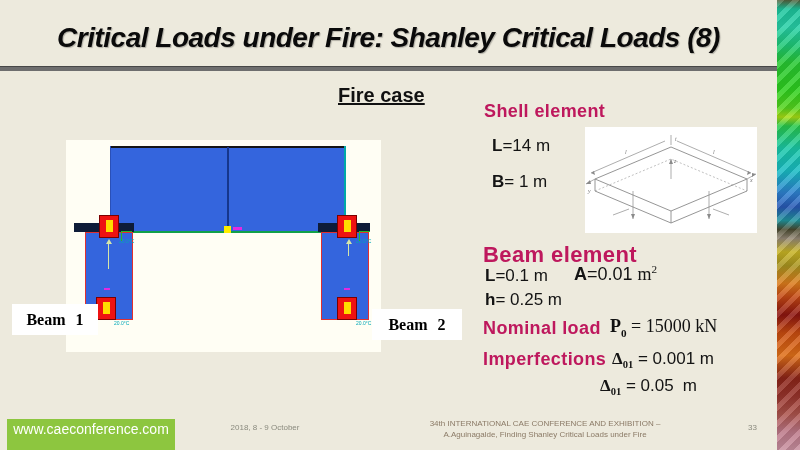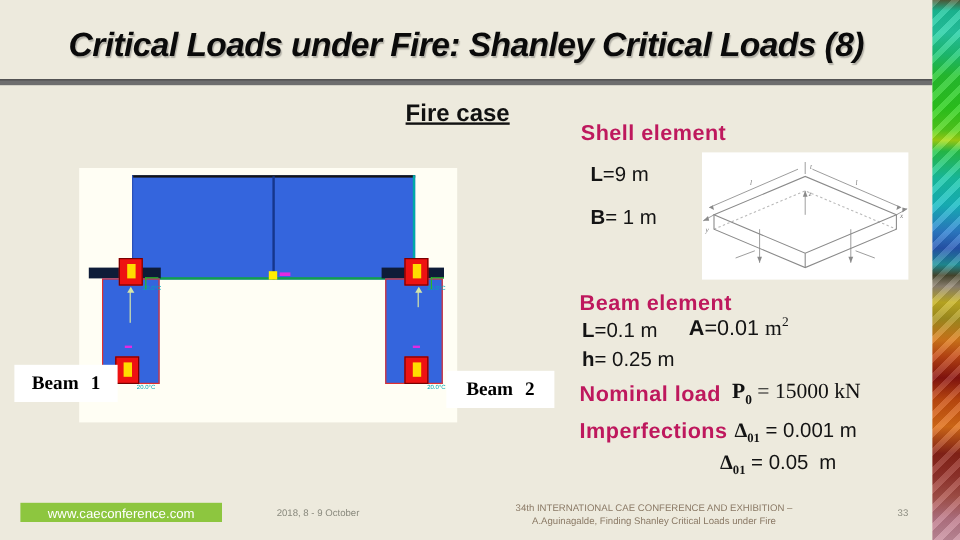--- a/index.html
+++ b/index.html
@@ -54,35 +54,35 @@
   .beam-label{background:#ffffff;font-family:"Liberation Serif",serif;font-weight:bold;font-size:16px;
               text-align:center;line-height:31px;word-spacing:6px;color:#000;}
   .beam1-box{left:12px;top:304px;width:86px;height:31px;}
   .beam2-box{left:372px;top:309px;width:90px;height:31px;}
   
   .olive{color:#be185d;font-weight:bold;letter-spacing:0.4px;}
   .h-shell{left:484px;top:101px;font-size:18px;}
   .prop{font-size:17px;color:#141414;}
   .shell-l{left:492px;top:136px;} .shell-b{left:492px;top:172px;text-align:right;}
   .sketch-box{left:585px;top:127px;width:172px;height:106px;background:#ffffff;}
-  .h-beam{left:483px;top:242px;font-size:18px;}
+  .h-beam{left:483px;top:242px;font-size:22px;}
   .beam-l{left:485px;top:266px;} .beam-h{left:485px;top:290px;}
   .beam-a{left:574px;top:263px;font-size:18px;}
   .serif{font-family:"Liberation Serif",serif;}
   .h-nominal{left:483px;top:318px;font-size:18px;}
   .nominal-val{left:610px;top:316px;font-size:18px;font-family:"Liberation Serif",serif;}
   .h-imp{left:483px;top:349px;font-size:18px;}
   .imp-line1{left:612px;top:349px;font-size:17px;}
   .imp-line2{left:600px;top:376px;font-size:17px;}
   .delta{font-family:"Liberation Serif",serif;font-weight:bold;}
   sub{font-size:0.62em;} sup{font-size:0.62em;}
   .unit-gap{margin-left:9px;}
   
-  .web-bar{left:17px;top:419px;width:168px;height:16px;background:#8dc63f;color:#ffffff;
-           font-size:11px;line-height:20px;text-align:center;}
+  .web-bar{left:7px;top:419px;width:168px;height:32px;background:#8dc63f;color:#ffffff;
+           font-size:14px;line-height:20px;text-align:center;}
   .date{left:200px;top:423px;width:130px;font-size:8px;color:#8a8a7e;text-align:center;}
   .conf{left:395px;top:418px;width:300px;font-size:8px;line-height:11px;color:#8b7a66;text-align:center;}
   .page-num{left:748px;top:423px;font-size:8px;color:#8a8a7e;}
 </style>
 </head>
 <body>
 
 <div class="abs title">Critical Loads under Fire: Shanley Critical Loads (8)</div>
 <div class="abs title-rule"></div>
 <div class="abs subtitle">Fire case</div>
@@ -130,21 +130,21 @@
 
 <div class="abs node-center"></div>
 <div class="abs mag-dash" style="left:233px;top:227px;width:9px;"></div>
 <div class="abs mag-dash" style="left:104px;top:288px;width:6px;height:2px;"></div>
 <div class="abs mag-dash" style="left:344px;top:288px;width:6px;height:2px;"></div>
 
 <div class="abs beam-label beam1-box">Beam 1</div>
 <div class="abs beam-label beam2-box">Beam 2</div>
 
 <div class="abs olive h-shell">Shell element</div>
-<div class="abs prop shell-l"><b>L</b><span>=9 m</span></div>
+<div class="abs prop shell-l"><b>L</b><span>=14 m</span></div>
 <div class="abs prop shell-b"><b>B</b><span>= 1 m</span></div>
 
 <div class="abs sketch-box">
   <svg width="172" height="106" viewBox="0 0 172 106">
     <g stroke="#8a8a8a" fill="none" stroke-width="0.9">
       <path d="M10,52 L86,20 L162,52 L86,84 Z"></path>
       <path d="M10,52 L10,64 L86,96 L162,64 L162,52"></path>
       <path d="M86,84 L86,96"></path>
       <path d="M10,64 L86,32 L162,64" stroke-dasharray="2,2" opacity="0.6"></path>
     </g>

